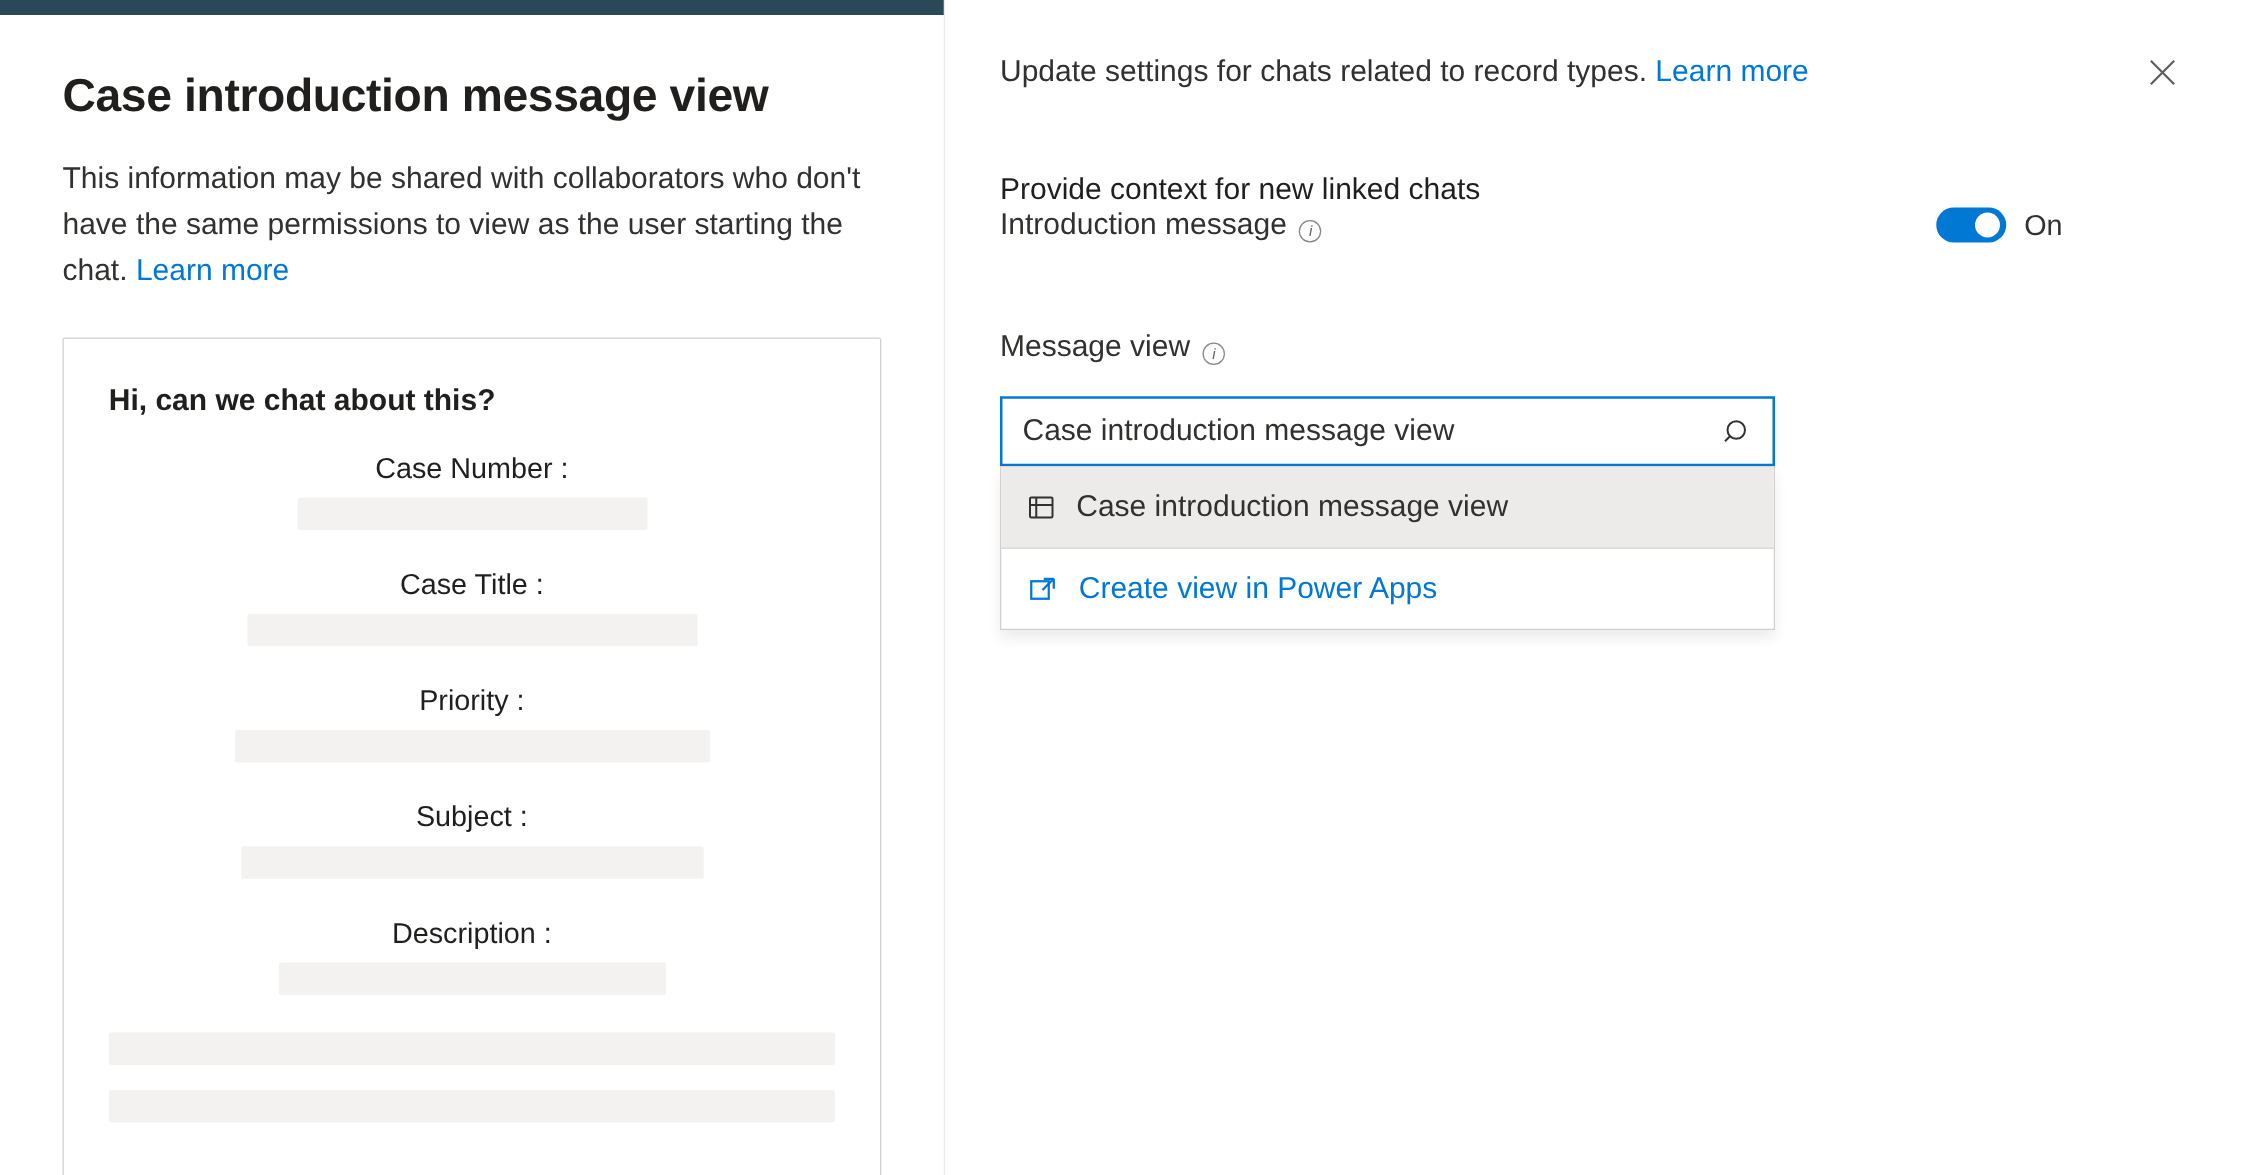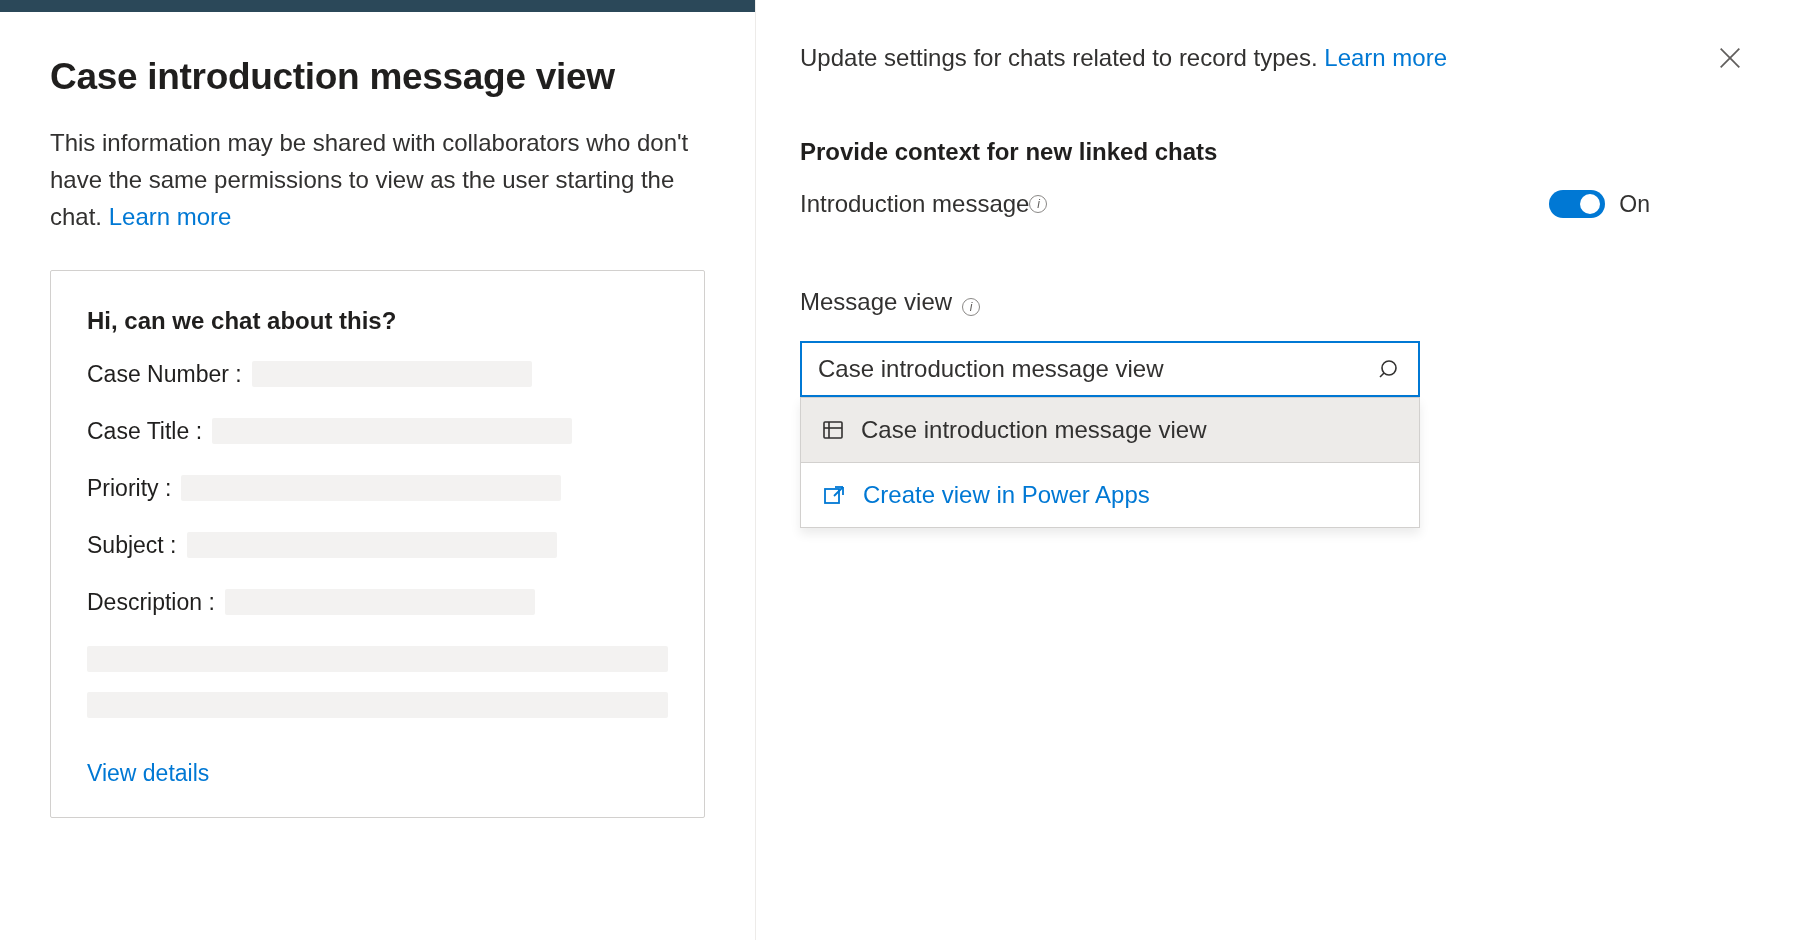--- a/index.html
+++ b/index.html
@@ -60,20 +60,21 @@
       font-size: 24px;
       font-weight: 600;
       color: #201f1e;
       margin-bottom: 26px;
     }
     .field-row {
       display: flex;
       align-items: center;
       margin-bottom: 30px;
       gap: 10px;
+      flex-direction: column;
     }
     .field-label {
       font-size: 23px;
       font-weight: 400;
       color: #201f1e;
       white-space: nowrap;
     }
     .placeholder-bar {
       background: #f3f2f1;
       height: 26px;
@@ -117,34 +118,34 @@
       margin-bottom: 18px;
     }
     .right-desc {
       font-size: 24px;
       color: #323130;
       margin-bottom: 62px;
       line-height: 1.5;
     }
     .section-heading {
       font-size: 24px;
-      font-weight: 700;
-      color: #201f1e;
-      margin-bottom: 24px;
+      font-weight: 400;
+      color: #201f1e;
     }
     .toggle-row {
       display: flex;
       align-items: center;
       justify-content: space-between;
       margin-bottom: 70px;
       padding-right: 100px;
     }
     .toggle-label-wrap {
       display: flex;
-      align-items: center;
+      align-items: flex-end;
+      gap: 10px;
     }
     .toggle-label {
       font-size: 24px;
       color: #323130;
       font-weight: 400;
     }
     .info-icon {
       width: 18px;
       height: 18px;
       border: 1px solid #8a8886;

